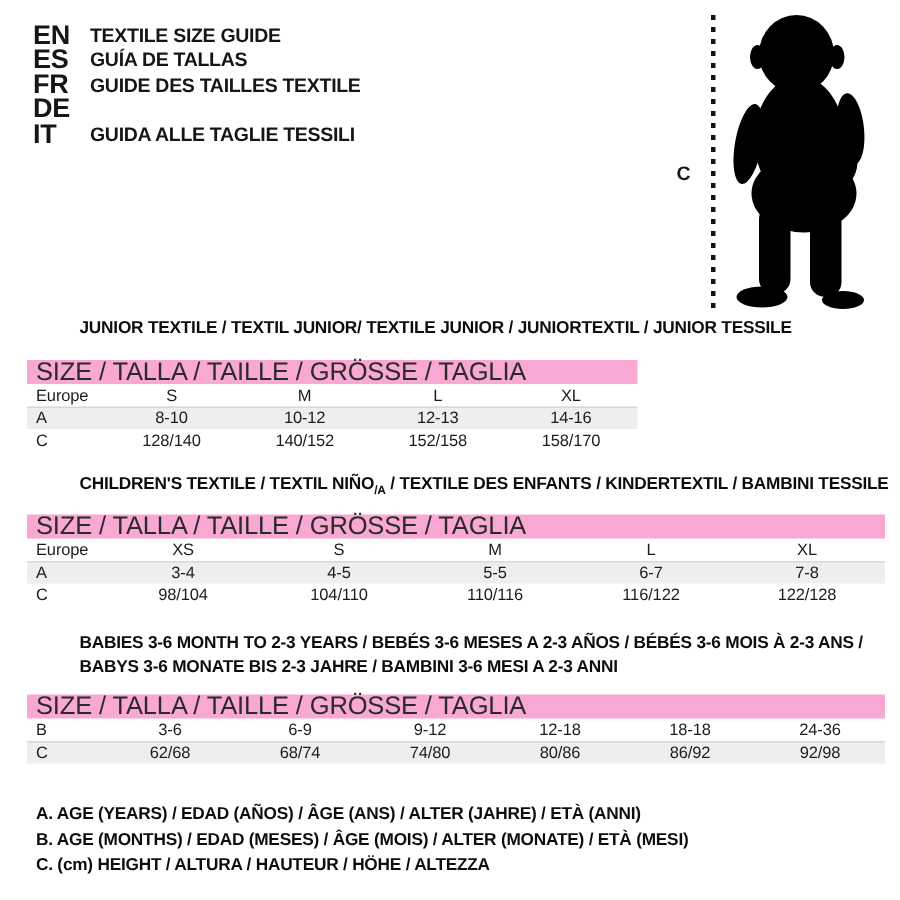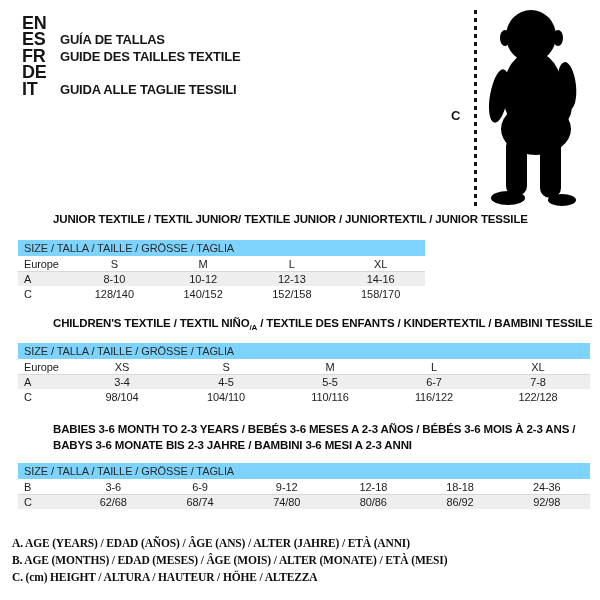--- a/index.html
+++ b/index.html
@@ -28,48 +28,49 @@
 
   
   .tbl-title {
     position:absolute; left:18px;
     font-size:11.5px; font-weight:700; letter-spacing:-0.15px;
     color:#0d0d0d; white-space:nowrap;margin-left:35px;
   }
   .tbl-title.two-line { white-space:normal; line-height:16px; }
   .size-table { position:absolute; left:18px; }
   .size-bar {
-    height:16px; background:#7dd3fc;
+    height:16px; background:#f9a8d4;
     display:flex; align-items:center; padding-left:6px;
-    font-size:11px; color:#2a2a2a; letter-spacing:-0.1px;
+    font-size:17px; color:#2a2a2a; letter-spacing:-0.1px;
   }
   .trow {
     display:flex; height:15px; align-items:center;
     font-size:11px; color:#1c1c1c; letter-spacing:-0.1px;
   }
   .trow.shaded { background:#eeeeee; border-top:1px solid #d8d8d8; }
   .trow .rlabel { width:52px; padding-left:6px; }
   .trow .cell { flex:1; text-align:center; }
 
   .sub-a { font-size:8px; position:relative; top:2.5px; }
 
   
-  .legend { position:absolute; left:12px; top:534px;font-family:Liberation Serif, serif; }
+  .legend { position:absolute; left:24px; top:534px; }
   .legend-line {
     height:17px; display:flex; align-items:center;
     font-size:11.5px; font-weight:700; letter-spacing:-0.15px;
     color:#0d0d0d; white-space:nowrap;
   }
 </style>
 </head>
 <body>
 
 <div class="lang-block">
   <div class="lang-row">
     <span class="lang-code">EN</span>
+    <span class="lang-title">TEXTILE SIZE GUIDE</span>
   </div>
   <div class="lang-row">
     <span class="lang-code">ES</span>
     <span class="lang-title">GUÍA DE TALLAS</span>
   </div>
   <div class="lang-row">
     <span class="lang-code">FR</span>
     <span class="lang-title">GUIDE DES TAILLES TEXTILE</span>
   </div>
   <div class="lang-row">

